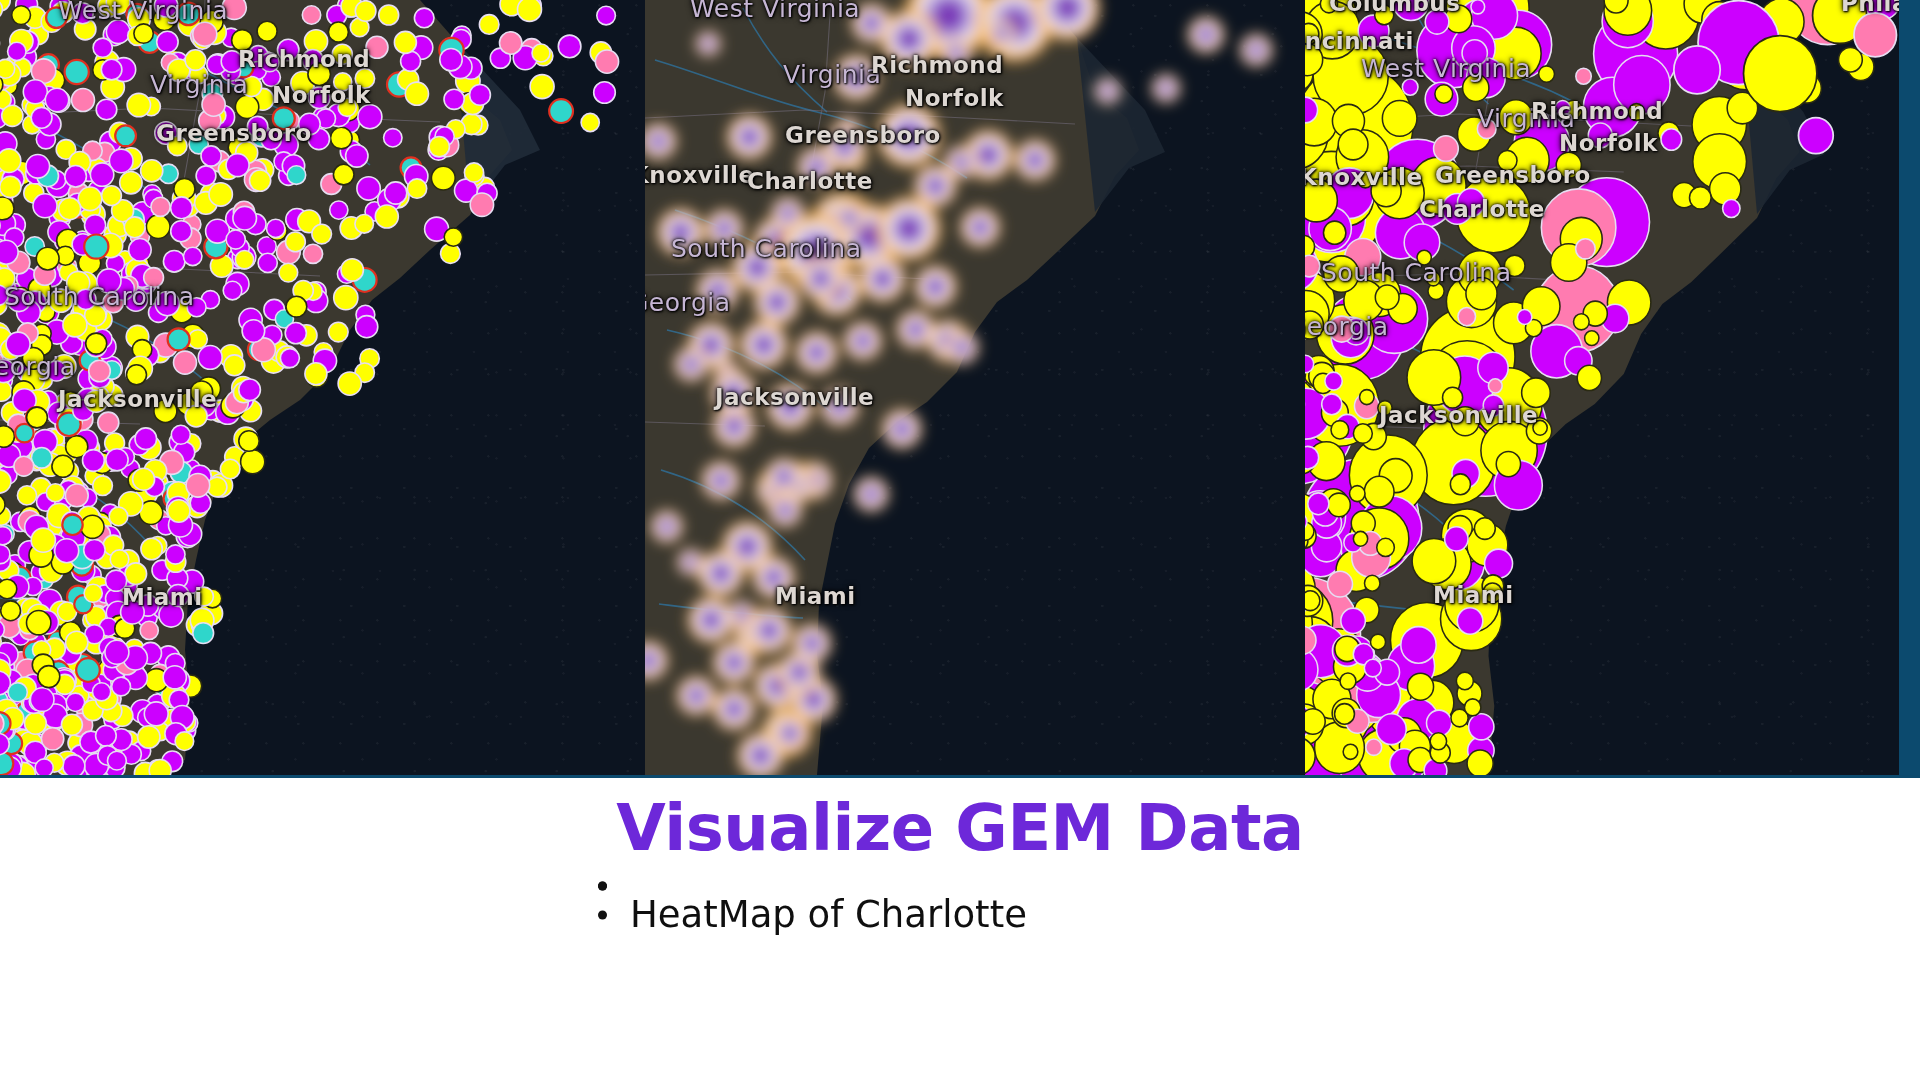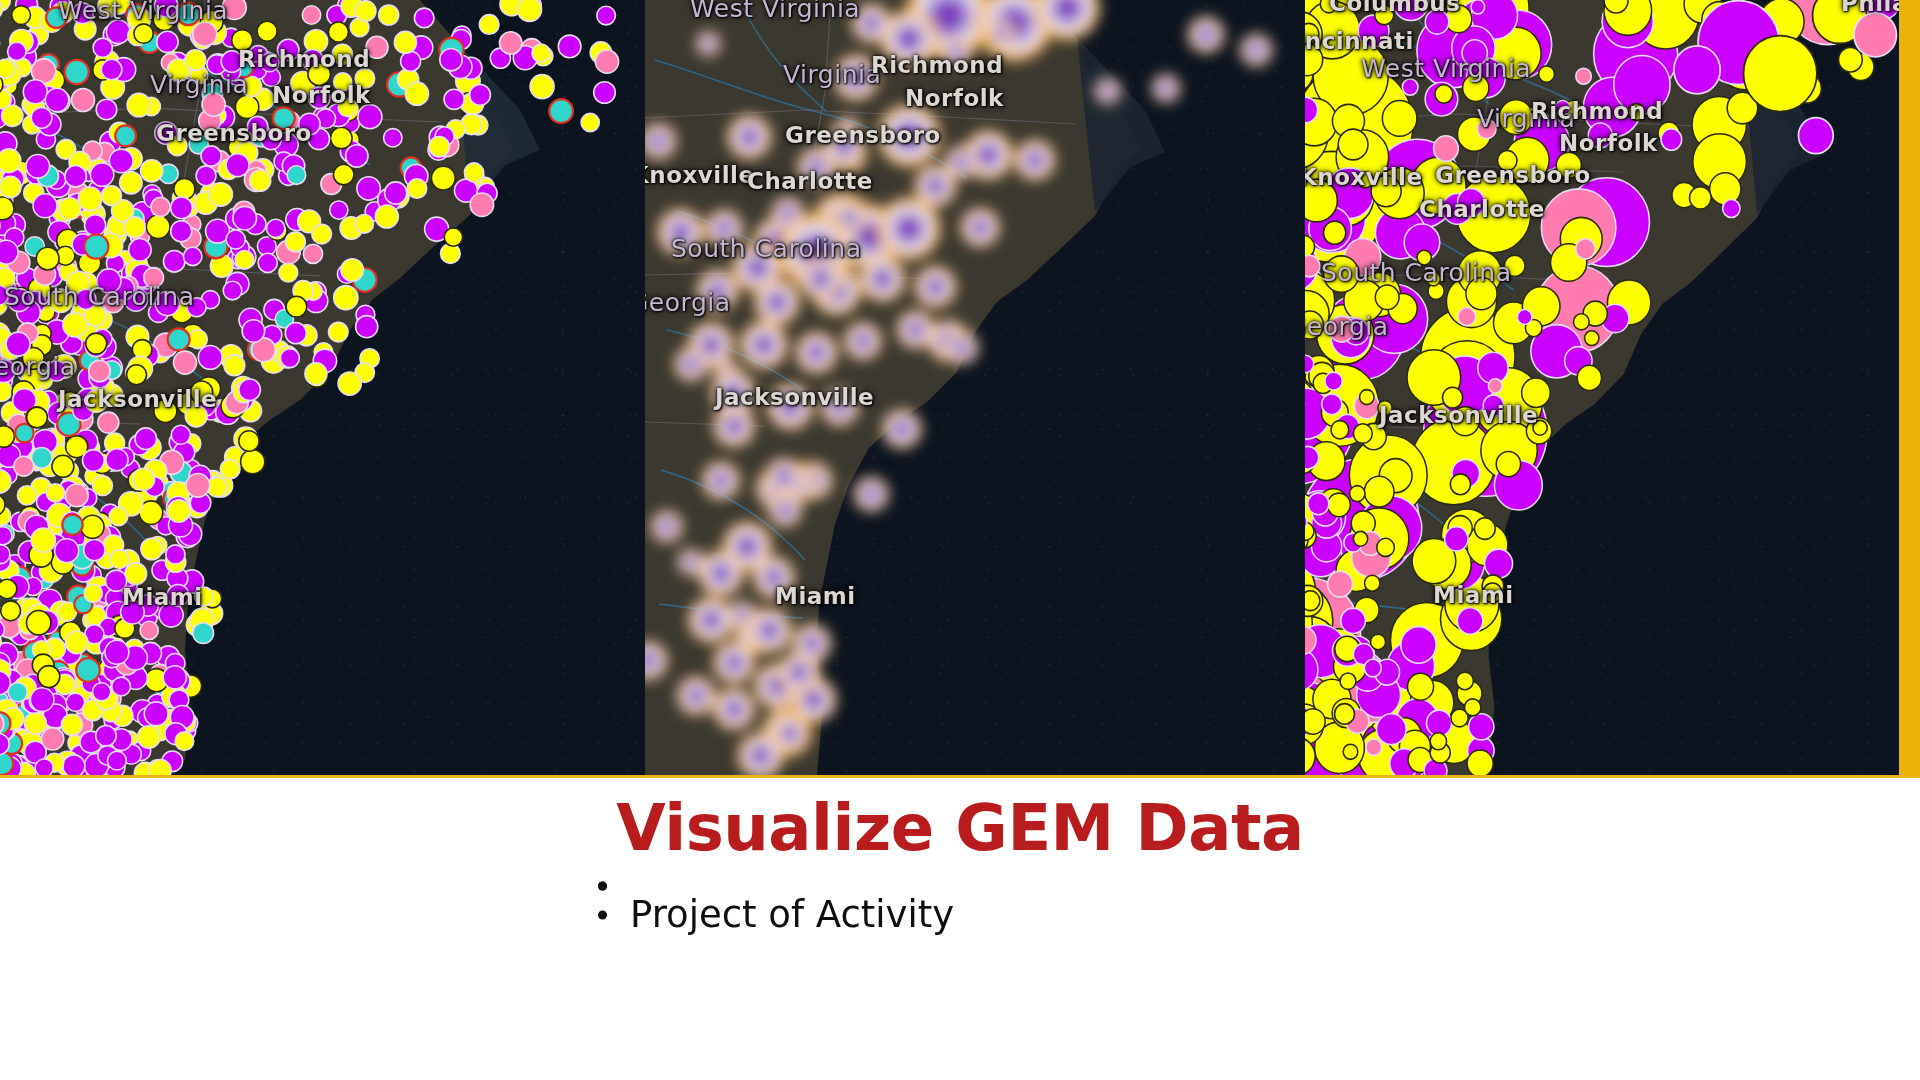--- a/index.html
+++ b/index.html
@@ -4,21 +4,21 @@
 <style>
   * { margin:0; padding:0; box-sizing:border-box; }
   html,body { width:1920px; height:1080px; background:#ffffff; overflow:hidden; }
   body { font-family:"Liberation Sans", sans-serif; }
 
   #slide { position:relative; width:1920px; height:1080px; background:#ffffff; }
 
   
   #maps-strip {
     position:absolute; left:0; top:0; width:1920px; height:778px;
-    background:#eab308;
+    background:#0c4a6e;
     display:flex; flex-direction:row;
   }
   .map-panel {
     position:relative; height:775px; overflow:hidden;
     background:#0d1521;
   }
   #panel-points { width:645px; }
   #panel-heat   { width:660px; margin-left:0px; }
   #panel-bubble { width:594px; }
 
@@ -57,21 +57,21 @@
   .dots svg { display:block; width:100%; height:100%; }
 
   .heat { position:absolute; inset:0; }
   .heat svg { display:block; width:100%; height:100%; }
 
   
   #content { position:absolute; left:0; top:778px; width:1920px; height:302px; background:#fff; }
   #page-title {
     position:absolute; top:12px; left:0; width:1920px;
     text-align:center;
-    color:#b91c1c;
+    color:#6d28d9;
     font-family:"DejaVu Sans", sans-serif;
     font-weight:bold;
     font-size:64px;
     line-height:76px;
     letter-spacing:-.5px;
   }
   #bullet-list {
     position:absolute; top:108px; left:596px;
     list-style:none;
   }
@@ -1650,18 +1650,18 @@
 
     <ul id="bullet-list">
       <li>
         <span class="bullet-dot"></span>
       </li>
       <li>
         <span class="bullet-dot"></span>
       </li>
       <li>
         <span class="bullet-dot"></span>
-        <span>Project of Activity</span>
+        <span>HeatMap of Charlotte</span>
       </li>
     </ul>
   </div>
 
 </div>
 
 </body></html>

